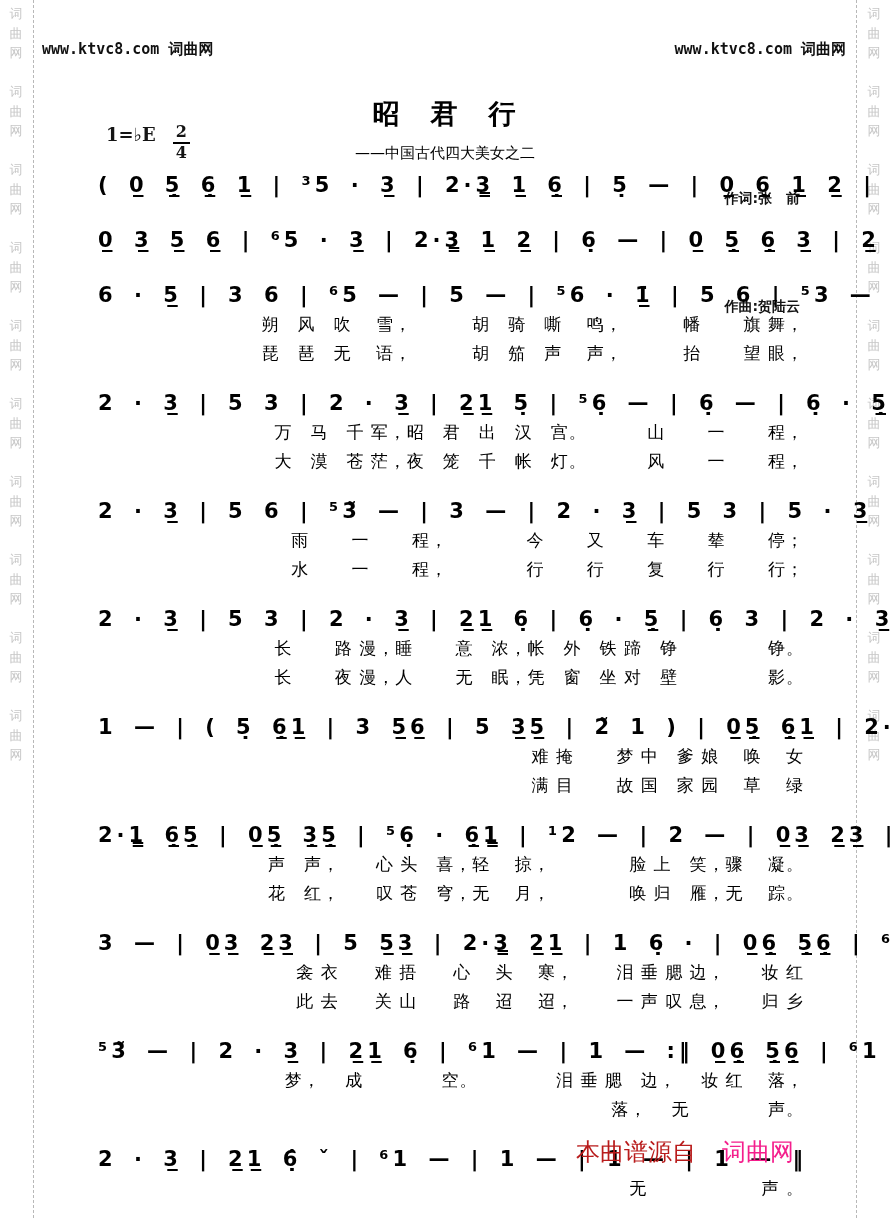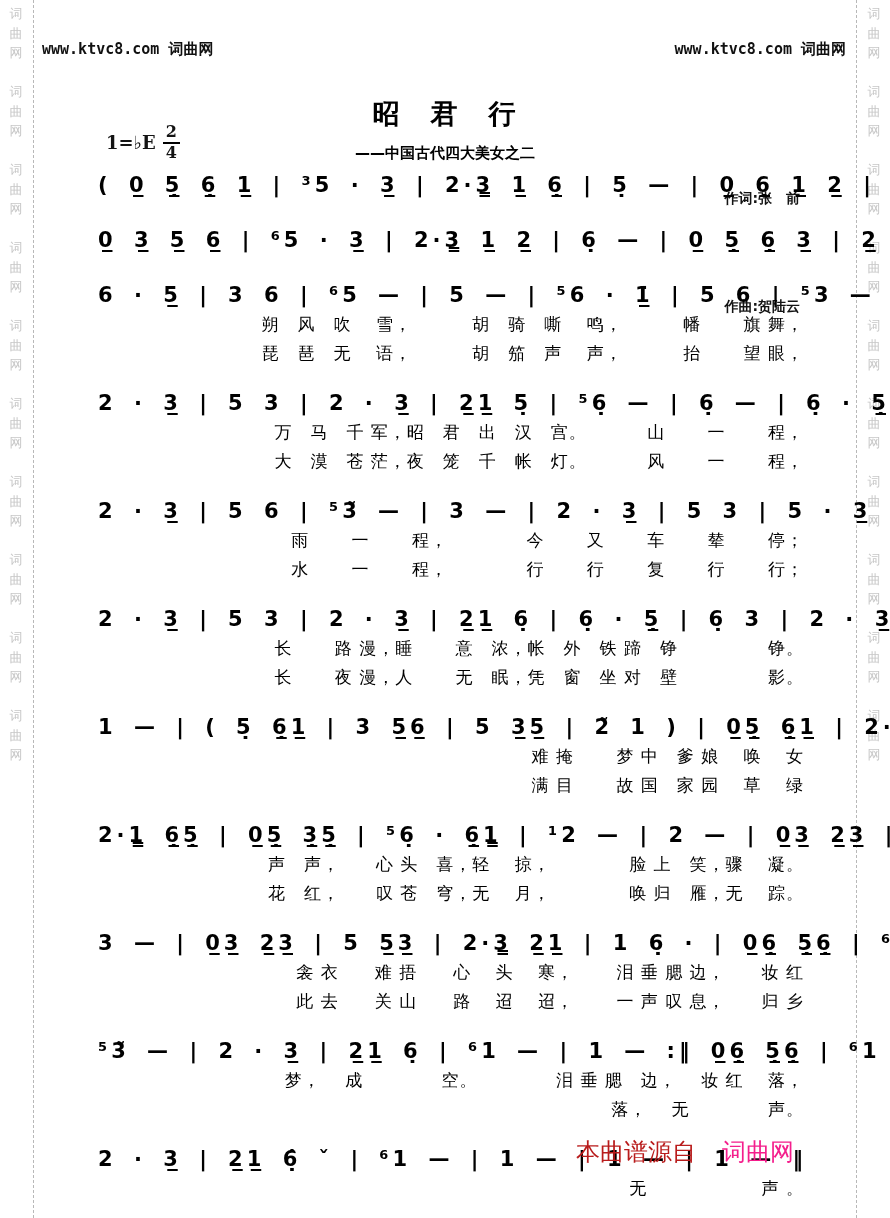--- a/index.html
+++ b/index.html
@@ -51,36 +51,36 @@
   .song-title {
     text-align: center;
     font-family: "DejaVu Serif", serif;
     font-weight: bold;
     font-size: 27px;
     letter-spacing: 2px;
     color: #000;
   }
   .song-subtitle {
     text-align: center;
-    font-weight: bold;
+    font-weight: normal;
     font-size: 15px;
     margin-top: 12px;
     color: #000;
   }
   .credits {
     position: absolute; right: 50px; top: 12px;
     font-weight: bold;
     font-size: 14px;
     line-height: 36px;
     text-align: center;
     white-space: pre;
   }
   .keysig {
     position: absolute; left: 66px; top: 28px;
-    display: flex; align-items: center; gap: 7px;
+    display: flex; gap: 17px;
     font-weight: bold; font-size: 18px;
     font-family: "DejaVu Serif", serif;
   }
   .frac { display: inline-flex; flex-direction: column; line-height: 1.05; font-size: 16px; text-align: center; }
   .frac .num { border-bottom: 2px solid #000; padding: 0 3px 1px; }
   .frac .den { padding-top: 1px; }
 
   
   .systems { position: absolute; left: 98px; right: 86px; top: 170px; }
   .notes {

